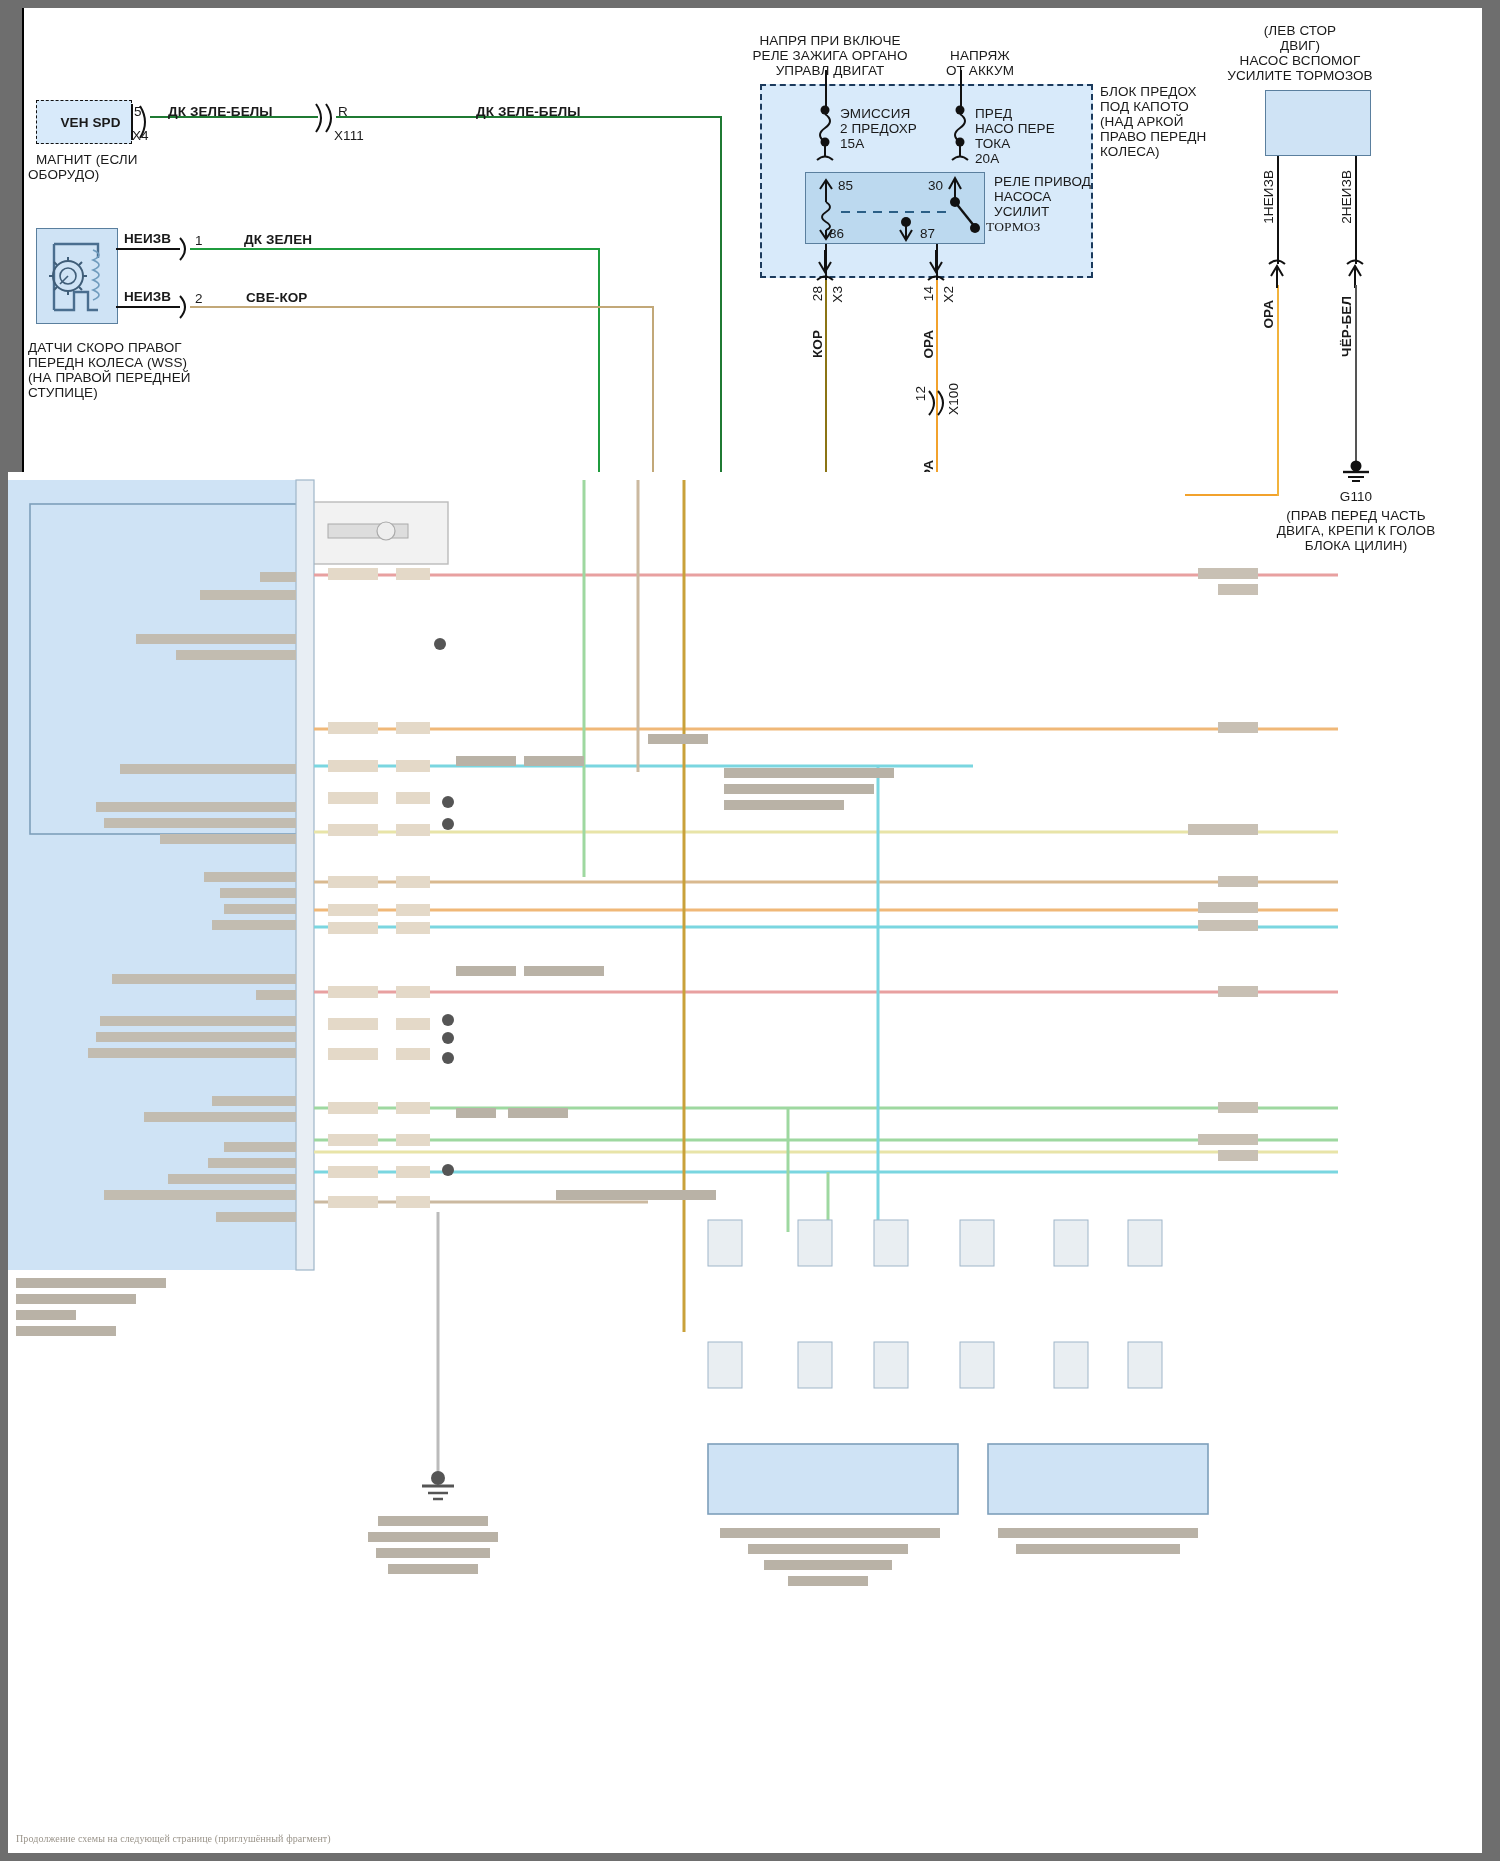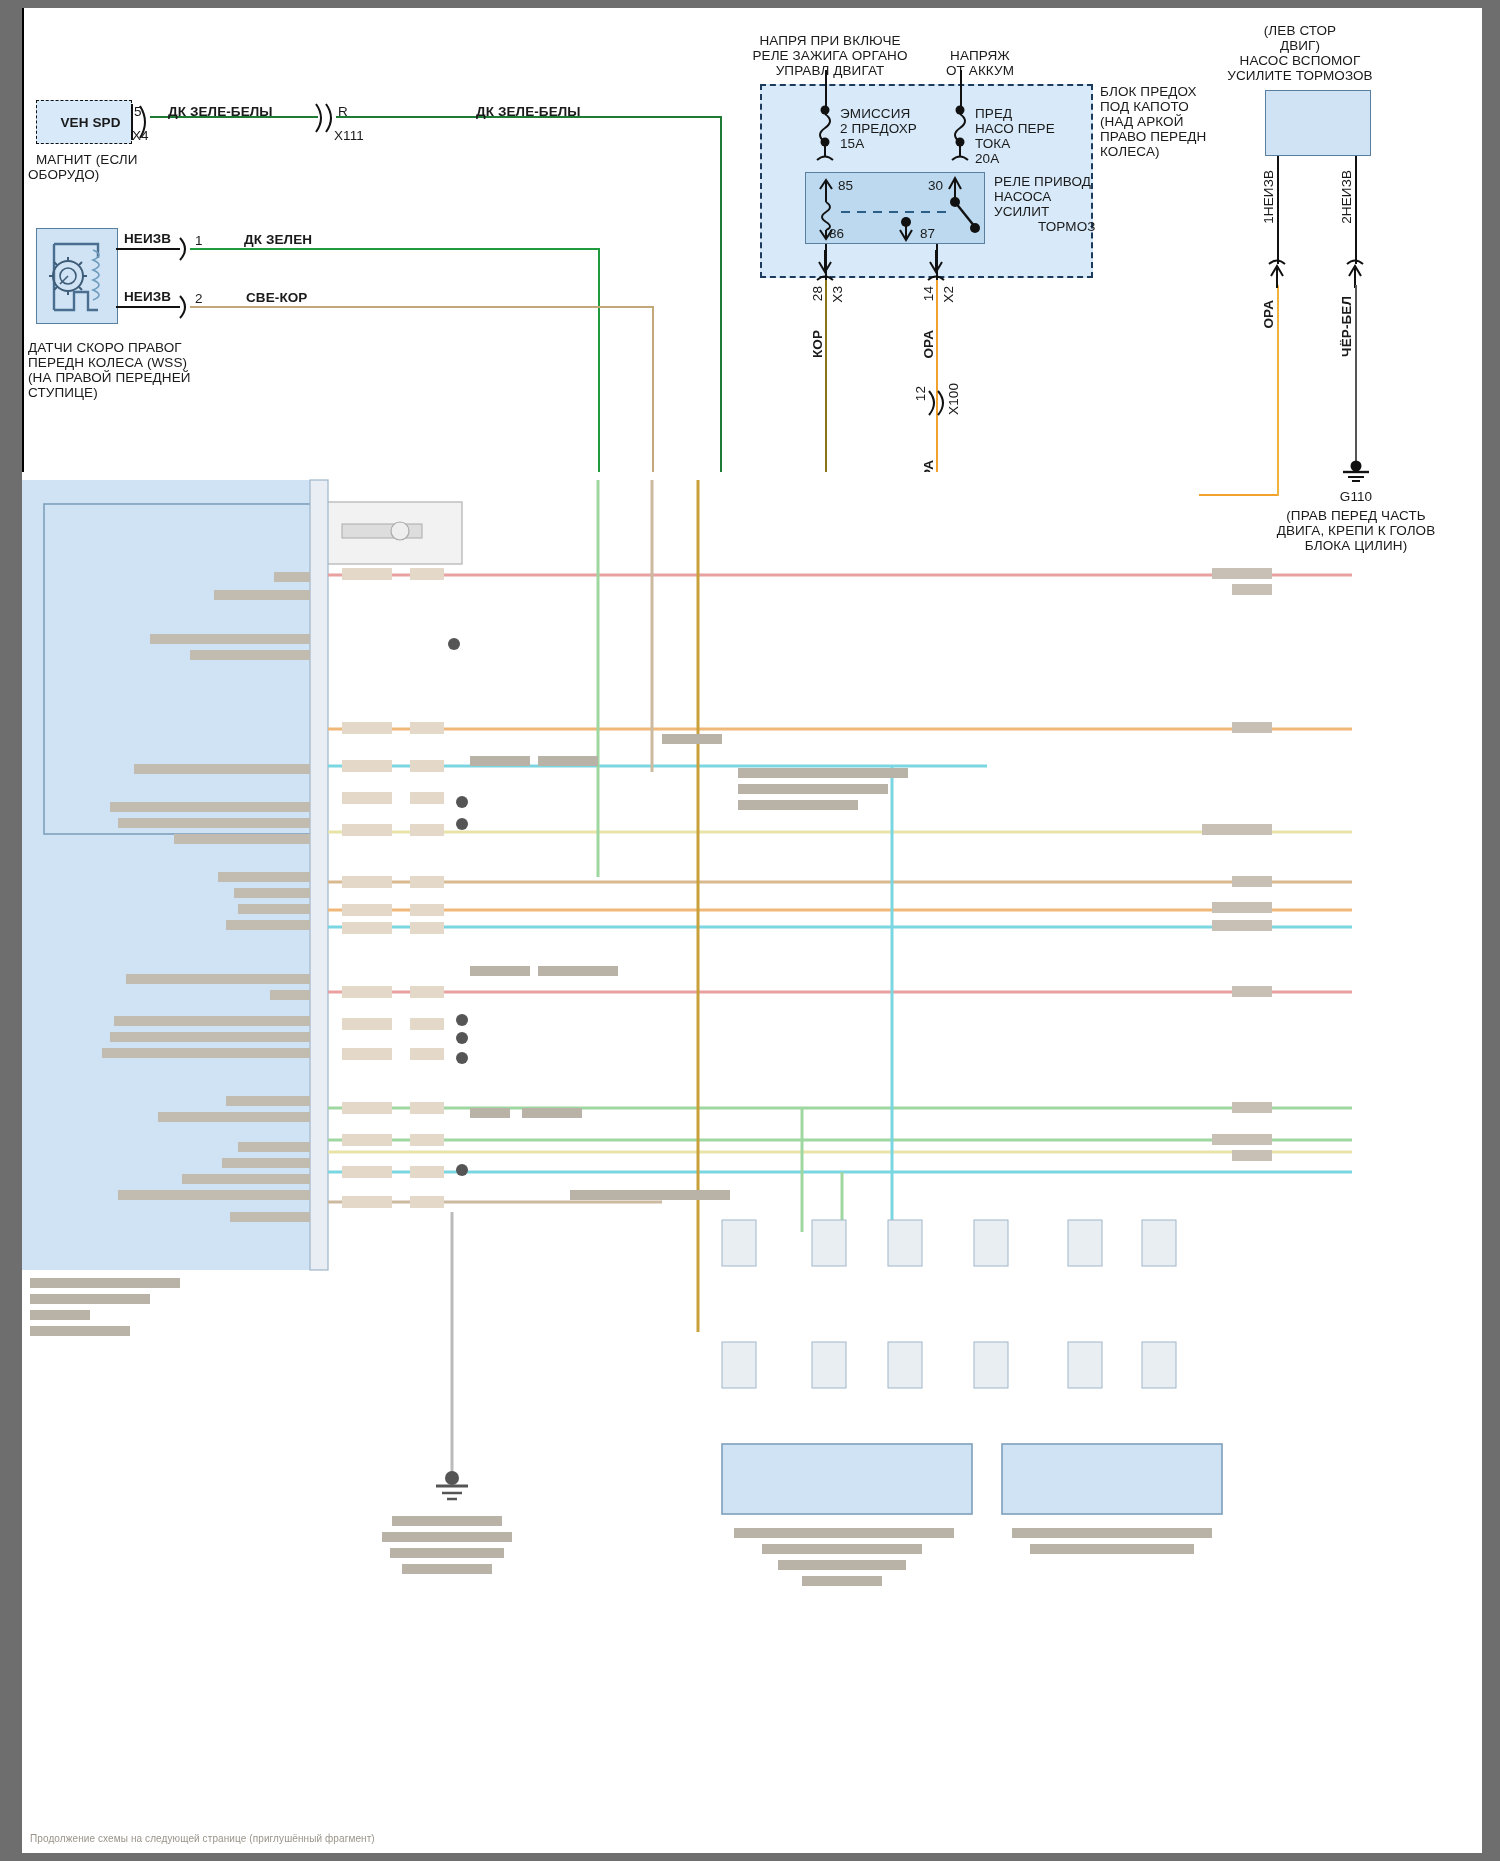--- a/index.html
+++ b/index.html
@@ -28,22 +28,22 @@
 
   .wire  { position:absolute; }
   .wire.h { height:0; border-top-width:2.5px; border-top-style:solid; }
   .wire.v { width:0;  border-left-width:2.5px; border-left-style:solid; }
 
   .blk { position:absolute; background:#cfe3f5; border:1.6px solid #5a7f9e; }
   .blk.dash { background:#d8eafa; border:2px dashed #1b3a5c; }
   .blk.dashthin { background:#d8eafa; border:1.8px dashed #111; }
 
   
-  #lower { position:absolute; left:22px; top:472px; width:1177px; height:1381px;
-           background:#ffffff; opacity:1; }
+  #lower { position:absolute; left:8px; top:472px; width:1177px; height:1381px;
+           background:#ffffff; opacity:1;font-family:Liberation Serif, serif; }
   .faded { opacity:0.33; }
 
   svg { position:absolute; overflow:visible; }
 </style>
 </head>
 <body>
 
 <div id="page">
 
   <div id="frame-left"></div>
@@ -170,21 +170,21 @@
     <path d="M101,52 L101,66 M95,58 L101,68 L107,58" stroke="#111" stroke-width="2" fill="none"></path>
   </svg>
   <div class="lbl" style="left:829px; top:178px;padding-left:9px;">85</div>
   <div class="lbl" style="left:829px; top:226px;">86</div>
   <div class="lbl" style="left:928px; top:178px;">30</div>
   <div class="lbl" style="left:880px; top:226px;margin-left:40px;">87</div>
 
   <div class="lbl" style="left:994px; top:174px;">РЕЛЕ ПРИВОД</div>
   <div class="lbl" style="left:994px; top:189px;">НАСОСА</div>
   <div class="lbl" style="left:994px; top:204px;">УСИЛИТ</div>
-  <div class="lbl" style="left:1038px; top:219px;">ТОРМОЗ</div>
+  <div class="lbl" style="left:986px; top:219px;font-family:Liberation Serif, serif;">ТОРМОЗ</div>
 
   <div class="wire v" style="left:825px; top:244px; height:38px; border-left-color:#111;"></div>
   <svg style="left:814px; top:248px; width:24px; height:34px;">
     <path d="M11,2 L11,22 M5,14 L11,24 L17,14" stroke="#111" stroke-width="2" fill="none"></path>
     <path d="M3,32 q8,-7 16,0" stroke="#111" stroke-width="2" fill="none"></path>
   </svg>
   <div class="lbl vert" style="left:810px; top:286px;">28</div>
   <div class="lbl vert" style="left:830px; top:286px;">X3</div>
   <div class="wire v" style="left:825px; top:280px; height:296px; border-left-color:#8b7414;"></div>
   <div class="lbl vert" style="left:810px; top:330px; font-weight:bold;">КОР</div>

